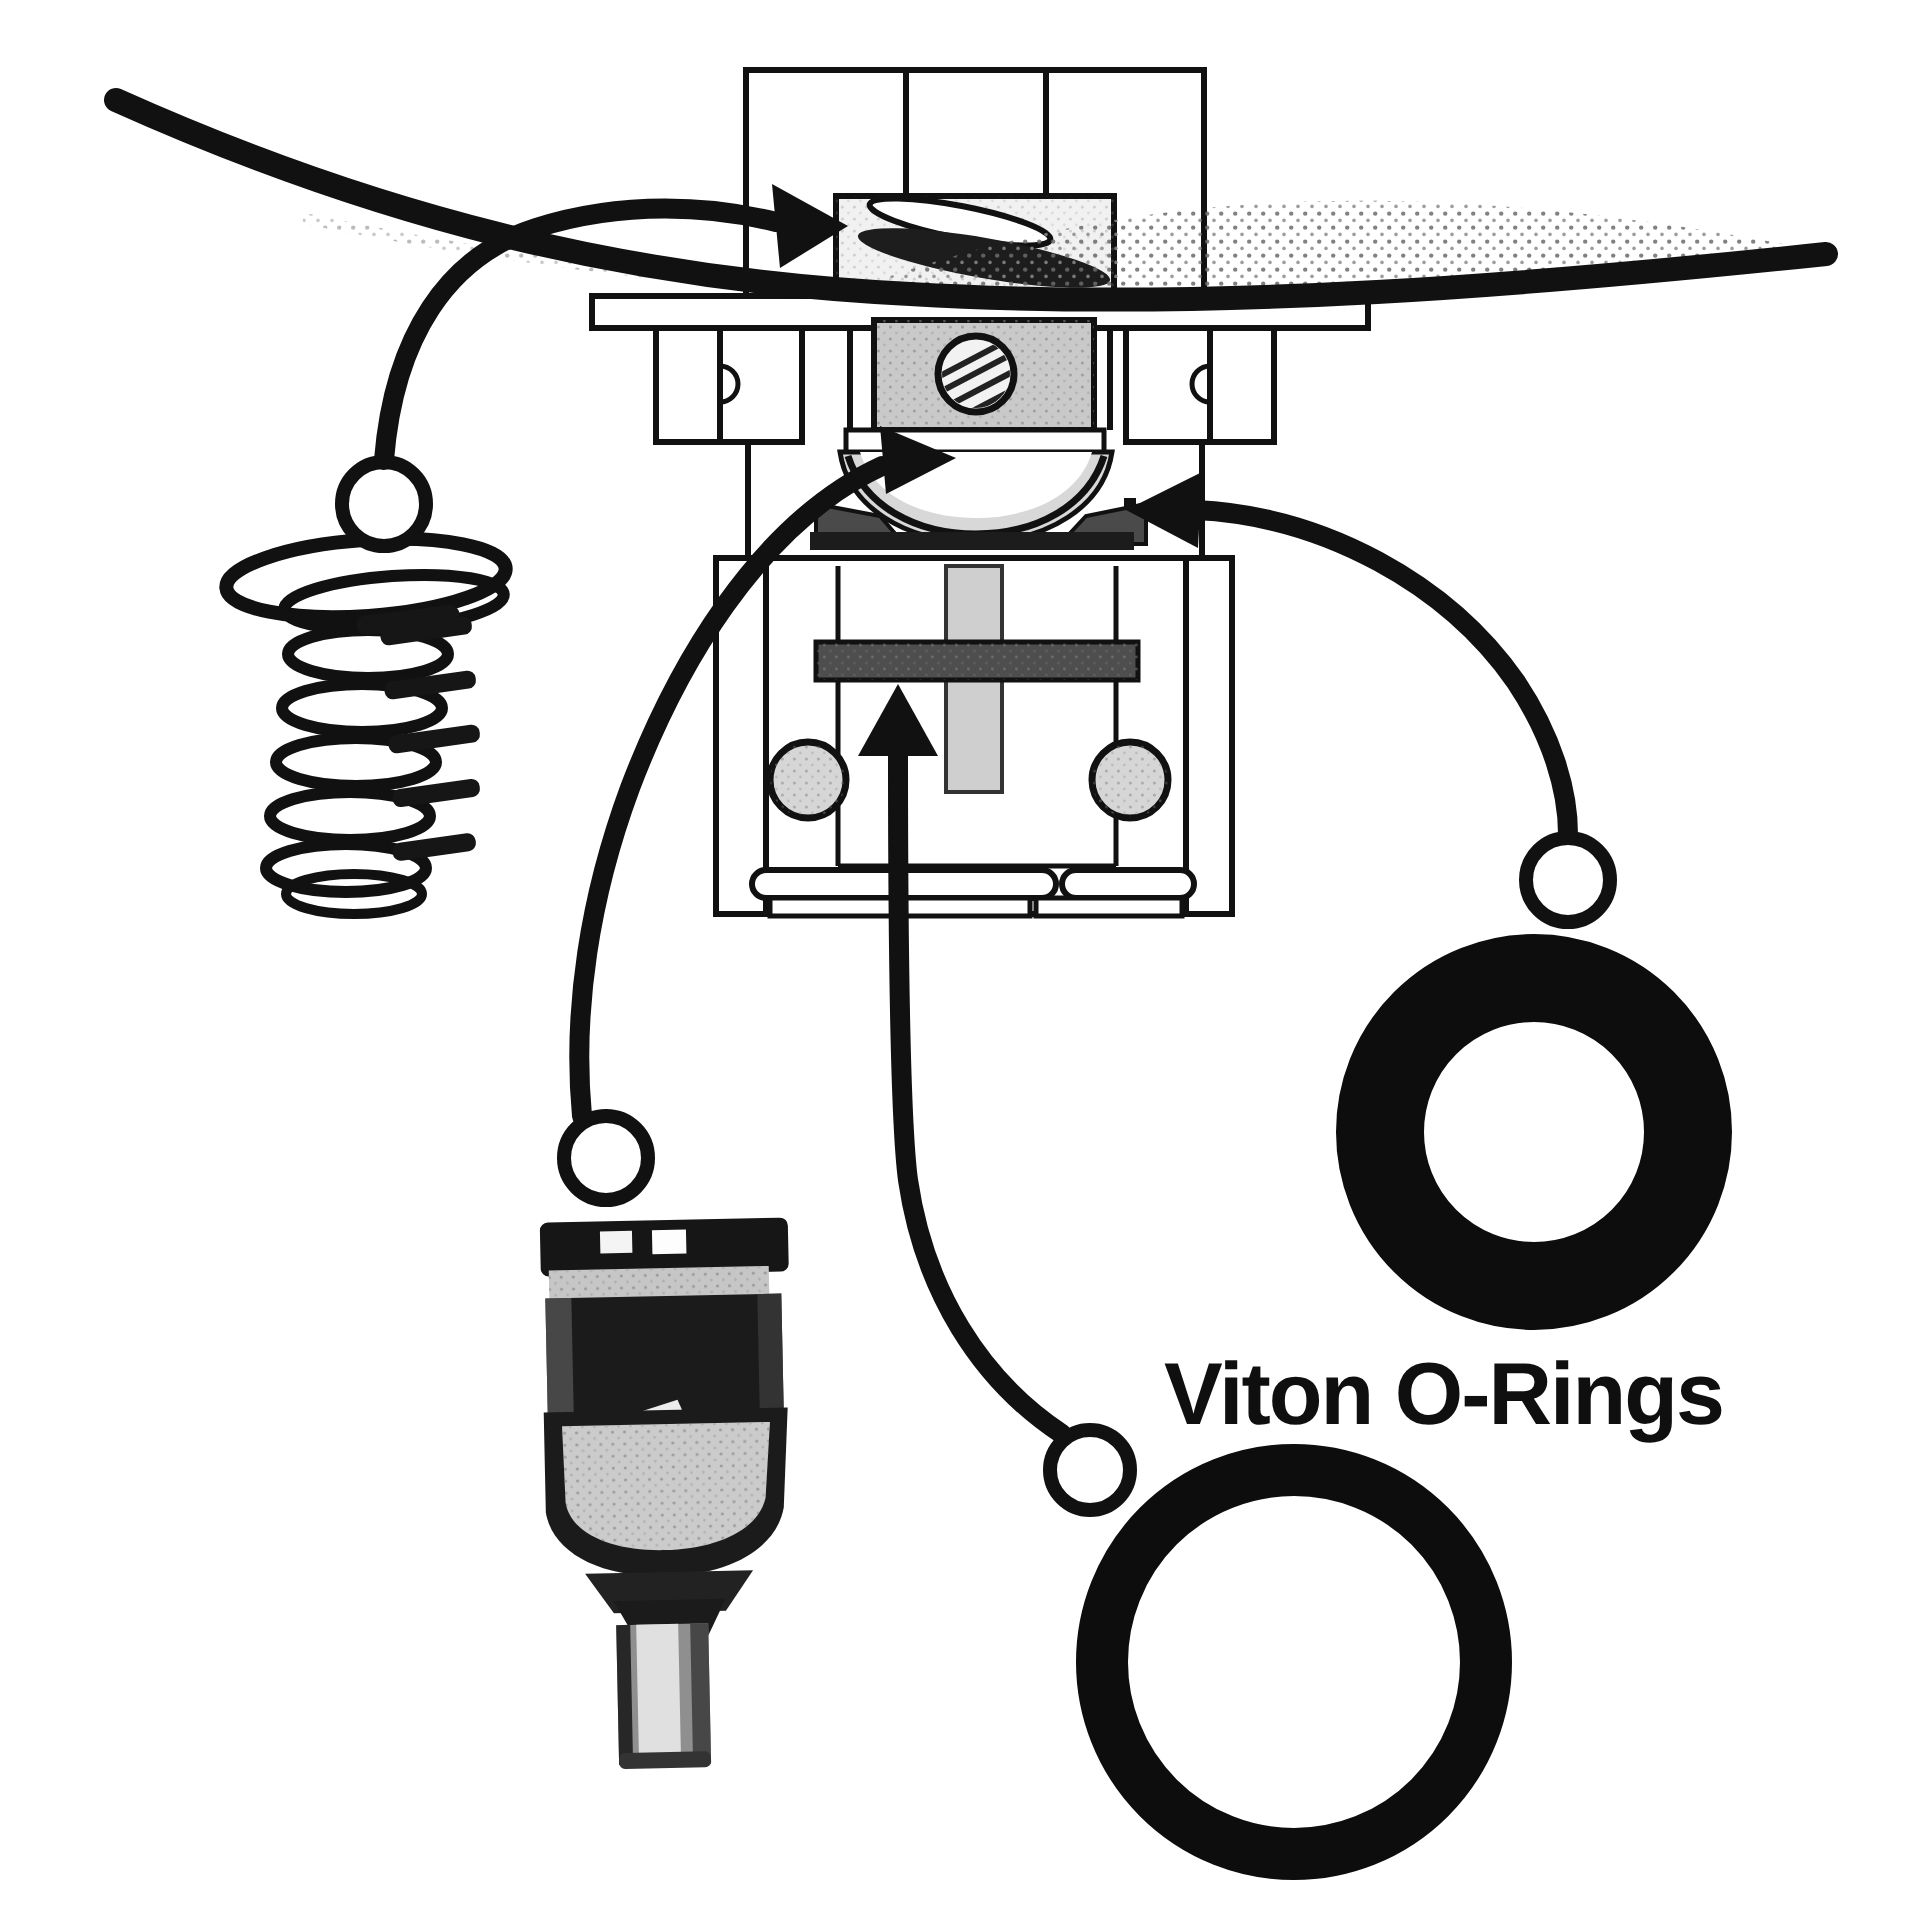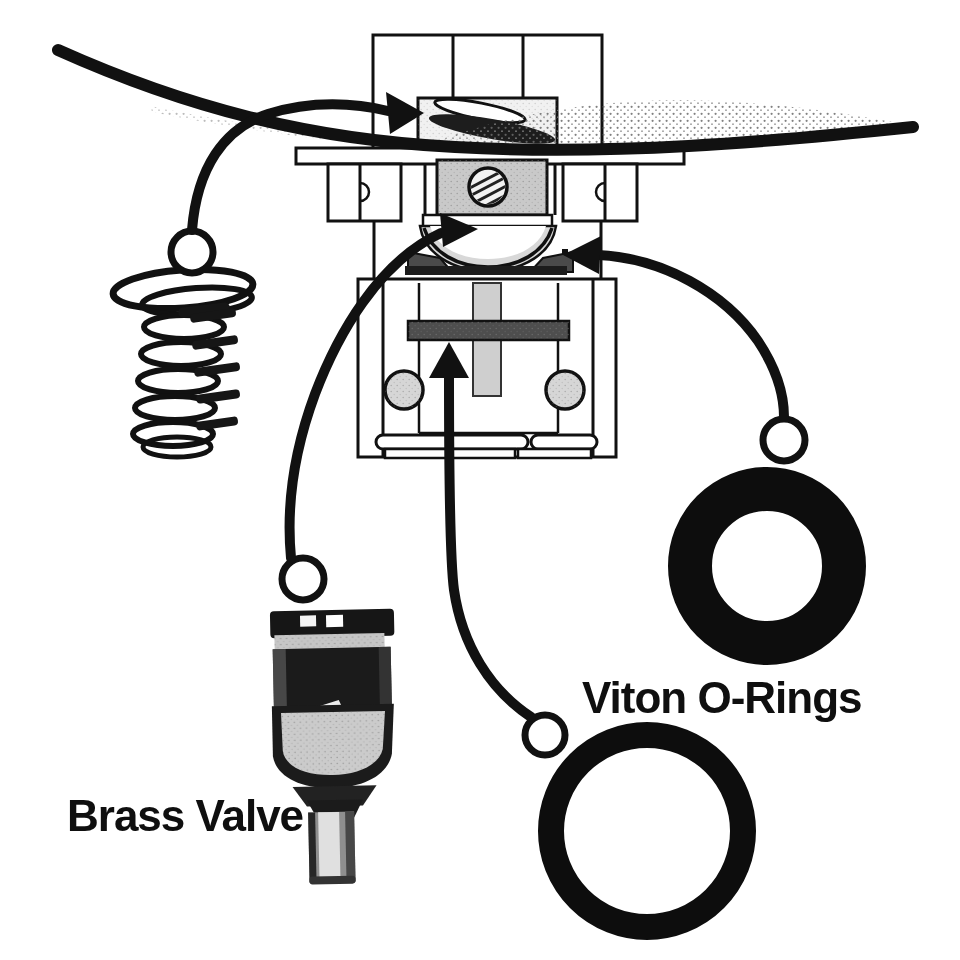--- a/index.html
+++ b/index.html
@@ -175,17 +175,16 @@
     </g>
 
     <g>
       <circle cx="545" cy="735" r="20" stroke-width="7" fill="#ffffff"></circle>
       <path d="M531,717 C490,690 462,645 454,590 C450,560 449,470 449,377"></path>
       <polygon points="449,342 429,378 469,378" fill="#111" stroke="none"></polygon>
     </g>
   </g>
 </svg>
 
-<div class="part-label label-brass">Brass Valve</div>
 
 <div class="part-label label-viton">Viton O-Rings</div>
 
 </div>
 
 </body></html>

